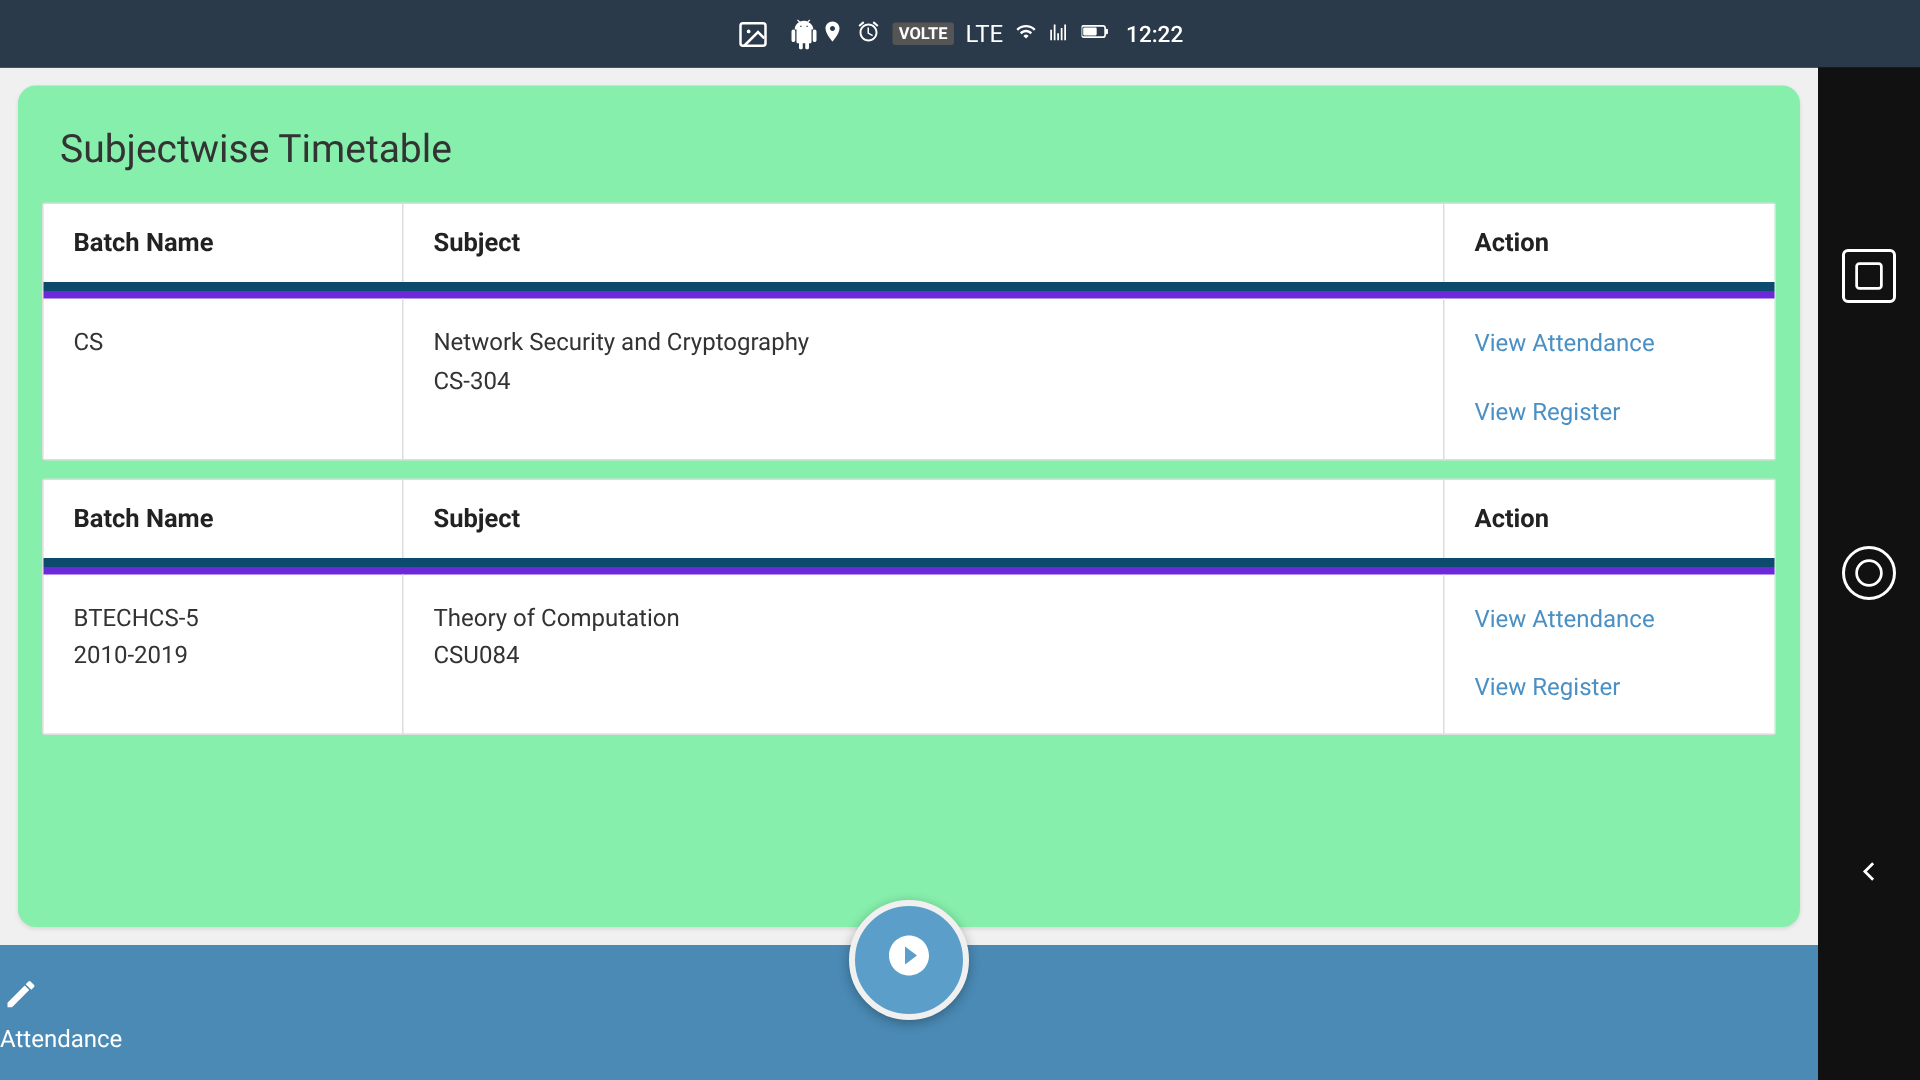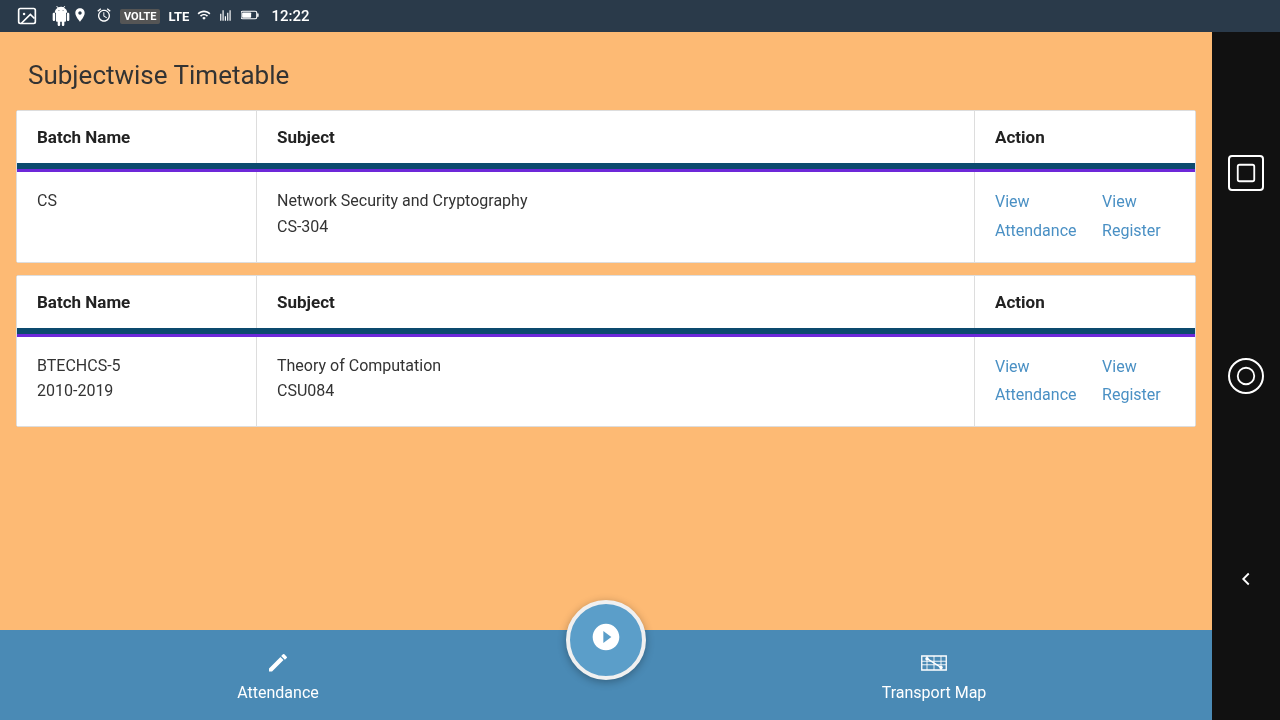--- a/index.html
+++ b/index.html
@@ -9,24 +9,24 @@
       overflow: hidden;
       font-family: 'Roboto', Arial, sans-serif;
       background: #000;
       display: flex;
       flex-direction: column;
     }
 
     
     .status-bar {
       background: #2a3a4a;
-      height: 32px;
-      display: flex;
-      align-items: center;
-      justify-content: flex-start;
+      height: 45px;
+      display: flex;
+      align-items: center;
+      justify-content: center;
       padding: 0 16px;
       color: white;
       flex-shrink: 0;
     }
     .status-bar-left {
       display: flex;
       align-items: center;
       gap: 12px;
     }
     .status-bar-right {
@@ -55,22 +55,23 @@
     .app-content {
       flex: 1;
       background: #f0f0f0;
       display: flex;
       flex-direction: column;
       overflow: hidden;
     }
 
     
     .card {
-      background: #fdba74;
-      border-radius: 0;
+      background: #86efac;
+      margin: 12px;
+      border-radius: 12px;
       flex: 1;
       overflow: hidden;
       box-shadow: 0 1px 3px rgba(0,0,0,0.1);
     }
 
     .card-title {
       font-size: 26px;
       font-weight: 400;
       color: #333;
       padding: 28px 28px 20px 28px;
@@ -95,35 +96,35 @@
       font-weight: 700;
       color: #222;
     }
 
     .col-batch { flex: 0 0 240px; border-right: 1px solid #ddd; }
     .col-subject { flex: 1; border-right: 1px solid #ddd; }
     .col-action { flex: 0 0 220px; }
 
     .table-data-row {
       display: flex;
-      border-top: 3px solid #6d28d9;
+      border-top: 5px solid #6d28d9;
       background: white;
       justify-content: space-between;
     }
 
     .table-data-cell {
       padding: 16px 20px;
       font-size: 16px;
       color: #333;
       line-height: 1.6;
     }
 
     .action-cell {
       display: flex;
-      flex-direction: row;
+      flex-direction: column;
       justify-content: center;
       gap: 17px;
     }
 
     .link-button {
       color: #4a90c4;
       font-size: 16px;
       cursor: pointer;
       text-decoration: none;
       display: block;
@@ -137,21 +138,21 @@
       display: flex;
       align-items: center;
       justify-content: space-around;
       position: relative;
       flex-shrink: 0;
     }
 
     .nav-item {
       display: flex;
       flex-direction: column;
-      align-items: center;
+      align-items: flex-start;
       gap: 6px;
       color: white;
       cursor: pointer;
       flex: 1;
     }
 
     .nav-icon {
       width: 28px;
       height: 28px;
       display: flex;
@@ -250,21 +251,21 @@
       <svg width="16" height="16" viewBox="0 0 24 24" fill="white">
           <path d="M12 2C8.13 2 5 5.13 5 9c0 5.25 7 13 7 13s7-7.75 7-13c0-3.87-3.13-7-7-7zm0 9.5c-1.38 0-2.5-1.12-2.5-2.5s1.12-2.5 2.5-2.5 2.5 1.12 2.5 2.5-1.12 2.5-2.5 2.5z"></path>
         </svg>
     </span>
     <span>
       <svg width="16" height="16" viewBox="0 0 24 24" fill="white">
           <path d="M22 5.72l-4.6-3.86-1.29 1.53 4.6 3.86L22 5.72zM7.88 3.39L6.6 1.86 2 5.71l1.29 1.53 4.59-3.85zM12.5 8H11v6l4.75 2.85.75-1.23-4-2.37V8zM12 4c-4.97 0-9 4.03-9 9s4.02 9 9 9c4.97 0 9-4.03 9-9s-4.03-9-9-9zm0 16c-3.87 0-7-3.13-7-7s3.13-7 7-7 7 3.13 7 7-3.13 7-7 7z"></path>
         </svg>
     </span>
     <span style="background:#555; padding:1px 4px; border-radius:2px; font-size:11px; font-weight:bold;">VOLTE</span>
-    <span style="font-size:13px; font-weight:bold;">LTE</span>
+    <span style="font-size:16px; font-weight:normal;">LTE</span>
     <span>
       <svg width="14" height="14" viewBox="0 0 24 24" fill="white">
           <path d="M1 9l2 2c4.97-4.97 13.03-4.97 18 0l2-2C16.93 2.93 7.08 2.93 1 9zm8 8l3 3 3-3a4.237 4.237 0 00-6 0zm-4-4l2 2a7.074 7.074 0 0110 0l2-2C15.14 9.14 8.87 9.14 5 13z"></path>
         </svg>
     </span>
     <span>
       <svg width="14" height="14" viewBox="0 0 24 24" fill="white">
           <path d="M2 22h2V10H2v12zm4 0h2V4H6v18zm4 0h2v-8h-2v8zm4 0h2V8h-2v14zm4-18v18h2V4h-2z"></path>
         </svg>
     </span>
@@ -334,32 +335,20 @@
         <div class="nav-icon">
           <svg width="24" height="24" viewBox="0 0 24 24" fill="white">
             <path d="M3 17.46v3.04h3.04L17.5 9.07l-3.04-3.04L3 17.46zM20.71 7.04a.996.996 0 000-1.41l-2.34-2.34a.996.996 0 00-1.41 0l-1.83 1.83 3.75 3.75 1.83-1.83z"></path>
           </svg>
         </div>
         <span class="nav-label">Attendance</span>
       </div>
 
       <div style="flex: 0 0 100px;"></div>
 
-      <div class="nav-item">
-        <div class="nav-icon">
-          <svg width="28" height="24" viewBox="0 0 32 24" fill="white">
-            <path d="M2 4h28v16H2z" fill="none" stroke="white" stroke-width="1.5" rx="2"></path>
-            <path d="M8 4v16M16 4v16M24 4v16M2 10h28M2 14h28" stroke="white" stroke-width="1"></path>
-            <circle cx="8" cy="7" r="2" fill="white"></circle>
-            <circle cx="24" cy="17" r="2" fill="white"></circle>
-            <path d="M8 7 L24 17" stroke="white" stroke-width="1.5"></path>
-          </svg>
-        </div>
-        <span class="nav-label">Transport Map</span>
-      </div>
 
       <div class="fab-button">
         <span class="fab-icon">
           <svg width="32" height="32" viewBox="0 0 24 24" fill="white">
             <path d="M12 2C6.48 2 2 6.48 2 12s4.48 10 10 10 10-4.48 10-10S17.52 2 12 2zm-2 14.5v-9l6 4.5-6 4.5z"></path>
           </svg>
         </span>
       </div>
     </div>
 

